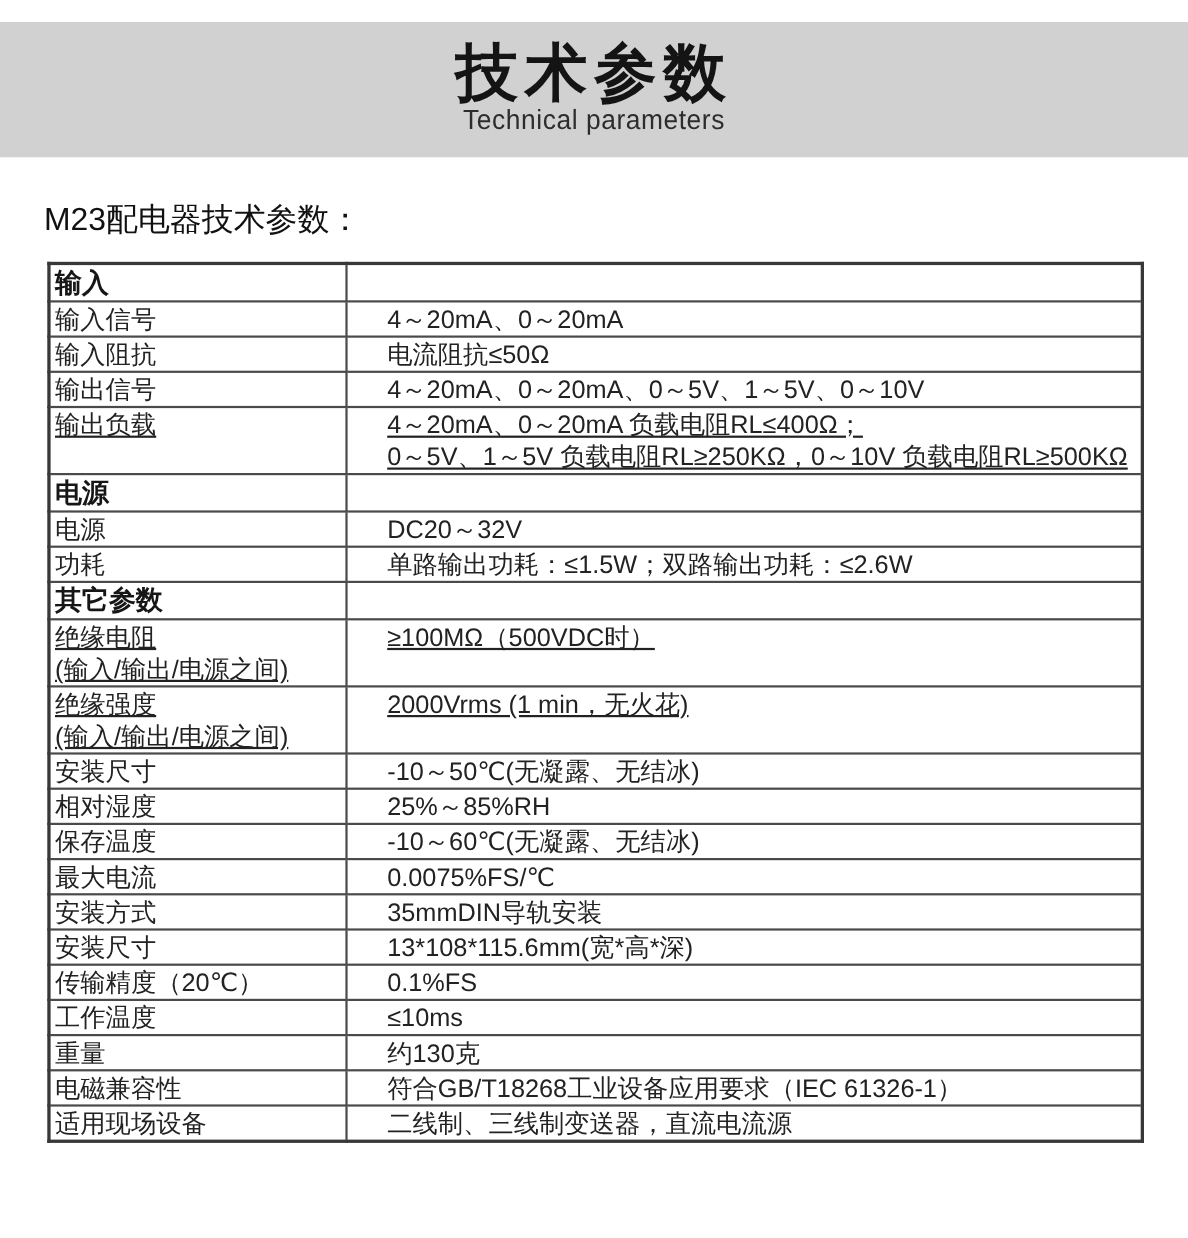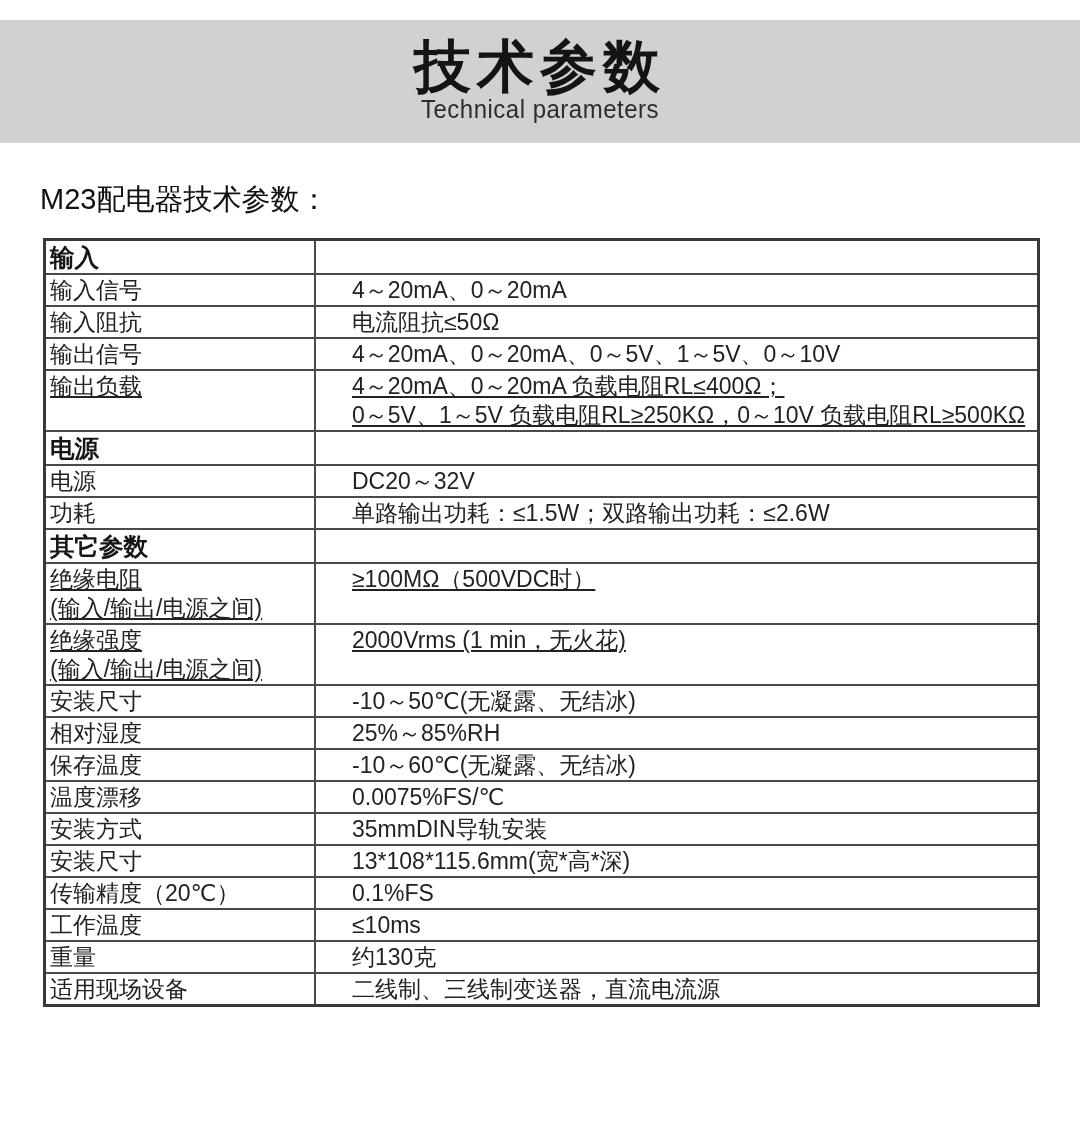--- a/index.html
+++ b/index.html
@@ -151,21 +151,21 @@
     </tr>
         <tr>
       <td class="label-cell">相对湿度</td>
       <td class="value-cell">25%～85%RH</td>
     </tr>
         <tr>
       <td class="label-cell">保存温度</td>
       <td class="value-cell">-10～60℃(无凝露、无结冰)</td>
     </tr>
         <tr>
-      <td class="label-cell">温度漂移</td>
+      <td class="label-cell">最大电流</td>
       <td class="value-cell">0.0075%FS/℃</td>
     </tr>
         <tr>
       <td class="label-cell">安装方式</td>
       <td class="value-cell">35mmDIN导轨安装</td>
     </tr>
         <tr>
       <td class="label-cell">安装尺寸</td>
       <td class="value-cell">13*108*115.6mm(宽*高*深)</td>
     </tr>
@@ -175,19 +175,23 @@
     </tr>
         <tr>
       <td class="label-cell">工作温度</td>
       <td class="value-cell">≤10ms</td>
     </tr>
         <tr>
       <td class="label-cell">重量</td>
       <td class="value-cell">约130克</td>
     </tr>
         <tr>
+      <td class="label-cell">电磁兼容性</td>
+      <td class="value-cell">符合GB/T18268工业设备应用要求（IEC 61326-1）</td>
+    </tr>
+        <tr>
       <td class="label-cell">适用现场设备</td>
       <td class="value-cell">二线制、三线制变送器，直流电流源</td>
     </tr>
       </tbody>
   </table>
 
 </div>
 
 </body></html>

